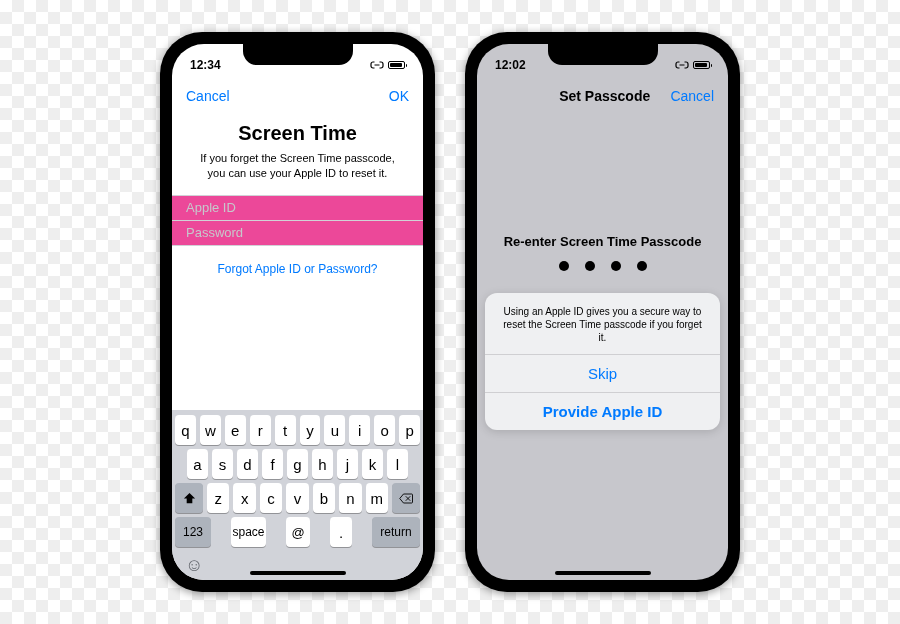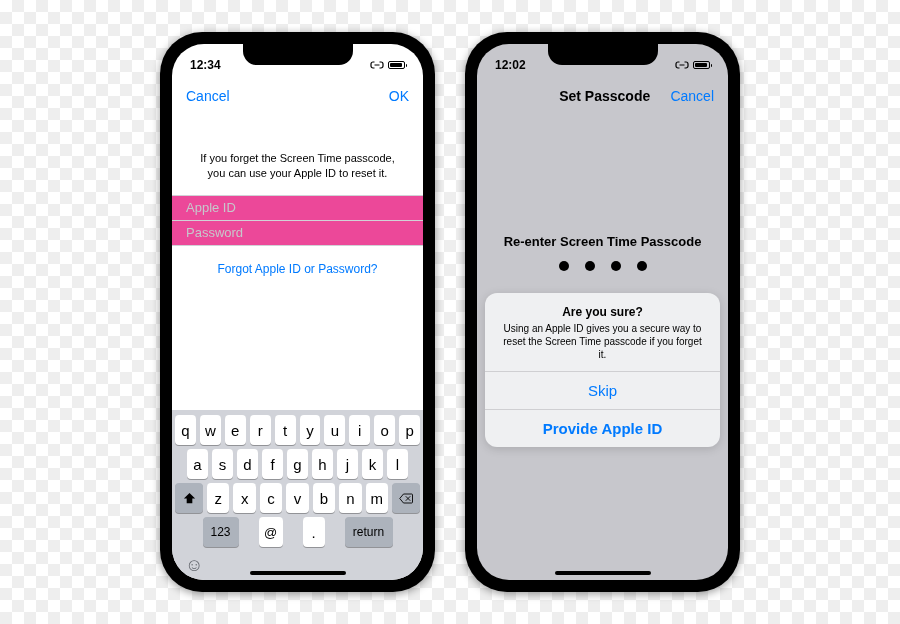--- a/index.html
+++ b/index.html
@@ -114,21 +114,21 @@
       </div>
     </div>
 
     <div class="nav-bar">
       <span class="nav-link">Cancel</span>
       <span class="nav-link">OK</span>
     </div>
 
     <div class="content">
       <div class="title">
-        <br>
+        <span>Screen Time</span><br>
       </div>
       <div class="subtitle">If you forget the Screen Time passcode, you can use your Apple ID to reset it.</div>
 
       <div class="form-cell">
         <input placeholder="Apple ID" style="">
       </div>
       <div class="form-cell">
         <input type="password" placeholder="Password" style="">
       </div>
 
@@ -174,20 +174,21 @@
                 <div class="key">m</div>
               </div>
           <div class="key fn sm del-key">
             <svg viewBox="0 0 20 14">
                   <path fill="none" stroke="#000" stroke-width="1.2" d="M6 1h11c.6 0 1 .4 1 1v10c0 .6-.4 1-1 1H6l-5-6 5-6zM9 4l6 6M15 4l-6 6"></path>
                 </svg>
           </div>
         </div>
         <div class="kbd-row bot2">
           <div class="key fn" style="flex:0 0 36px">123</div>
+          <div class="key space">space</div>
           <div class="key" style="flex:0 0 24px;font-size:13px">@</div>
           <div class="key" style="flex:0 0 22px">.</div>
           <div class="key fn" style="flex:0 0 48px">return</div>
         </div>
         <div class="emoji-row">
           <span>☺</span>
         </div>
       </div>
     </div>
     <div class="home-ind"></div>
@@ -220,21 +221,20 @@
       <div class="reentry">Re-enter Screen Time Passcode</div>
       <div class="dots">
         <div class="dot"></div>
         <div class="dot"></div>
         <div class="dot"></div>
         <div class="dot"></div>
       </div>
 
       <div class="action-sheet">
         <div class="sheet-head">
-          <div class="sheet-title">Are you sure?</div>
           <div class="sheet-msg">Using an Apple ID gives you a secure way to reset the Screen Time passcode if you forget it.</div>
         </div>
         <div class="sheet-btn">Skip</div>
         <div class="sheet-btn bold">Provide Apple ID</div>
       </div>
     </div>
     <div class="home-ind"></div>
   </div>
 </div>
 </div>

